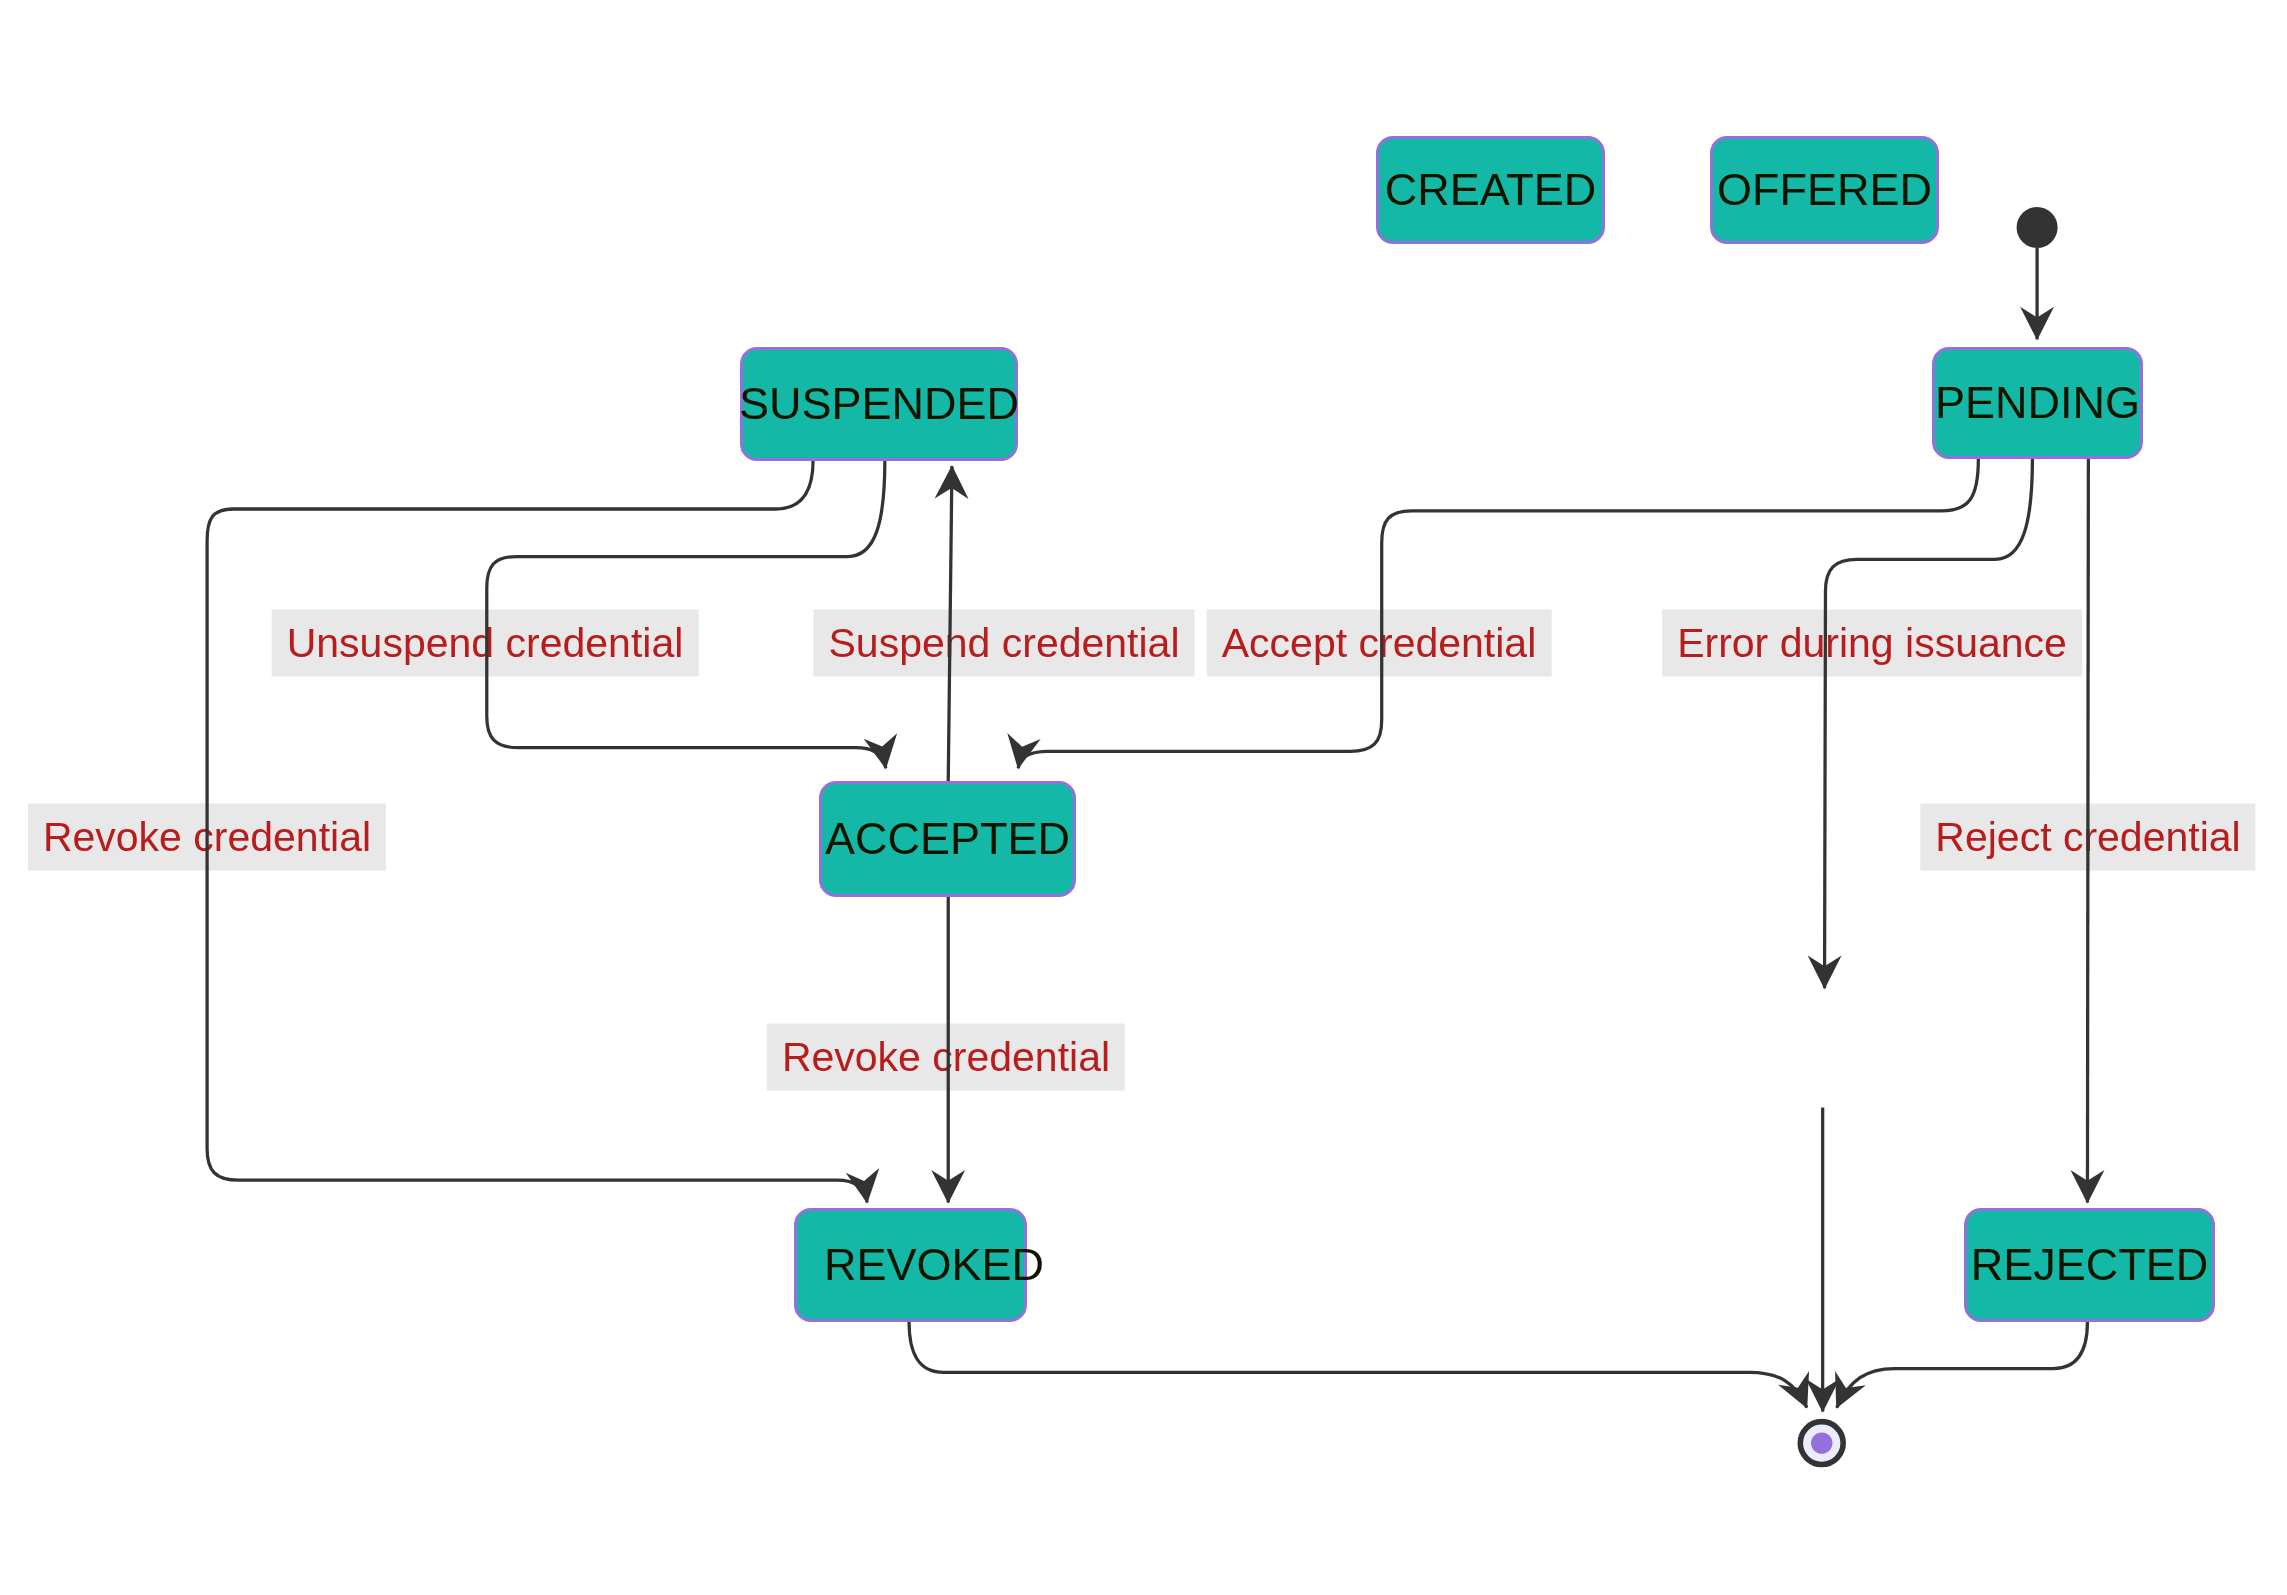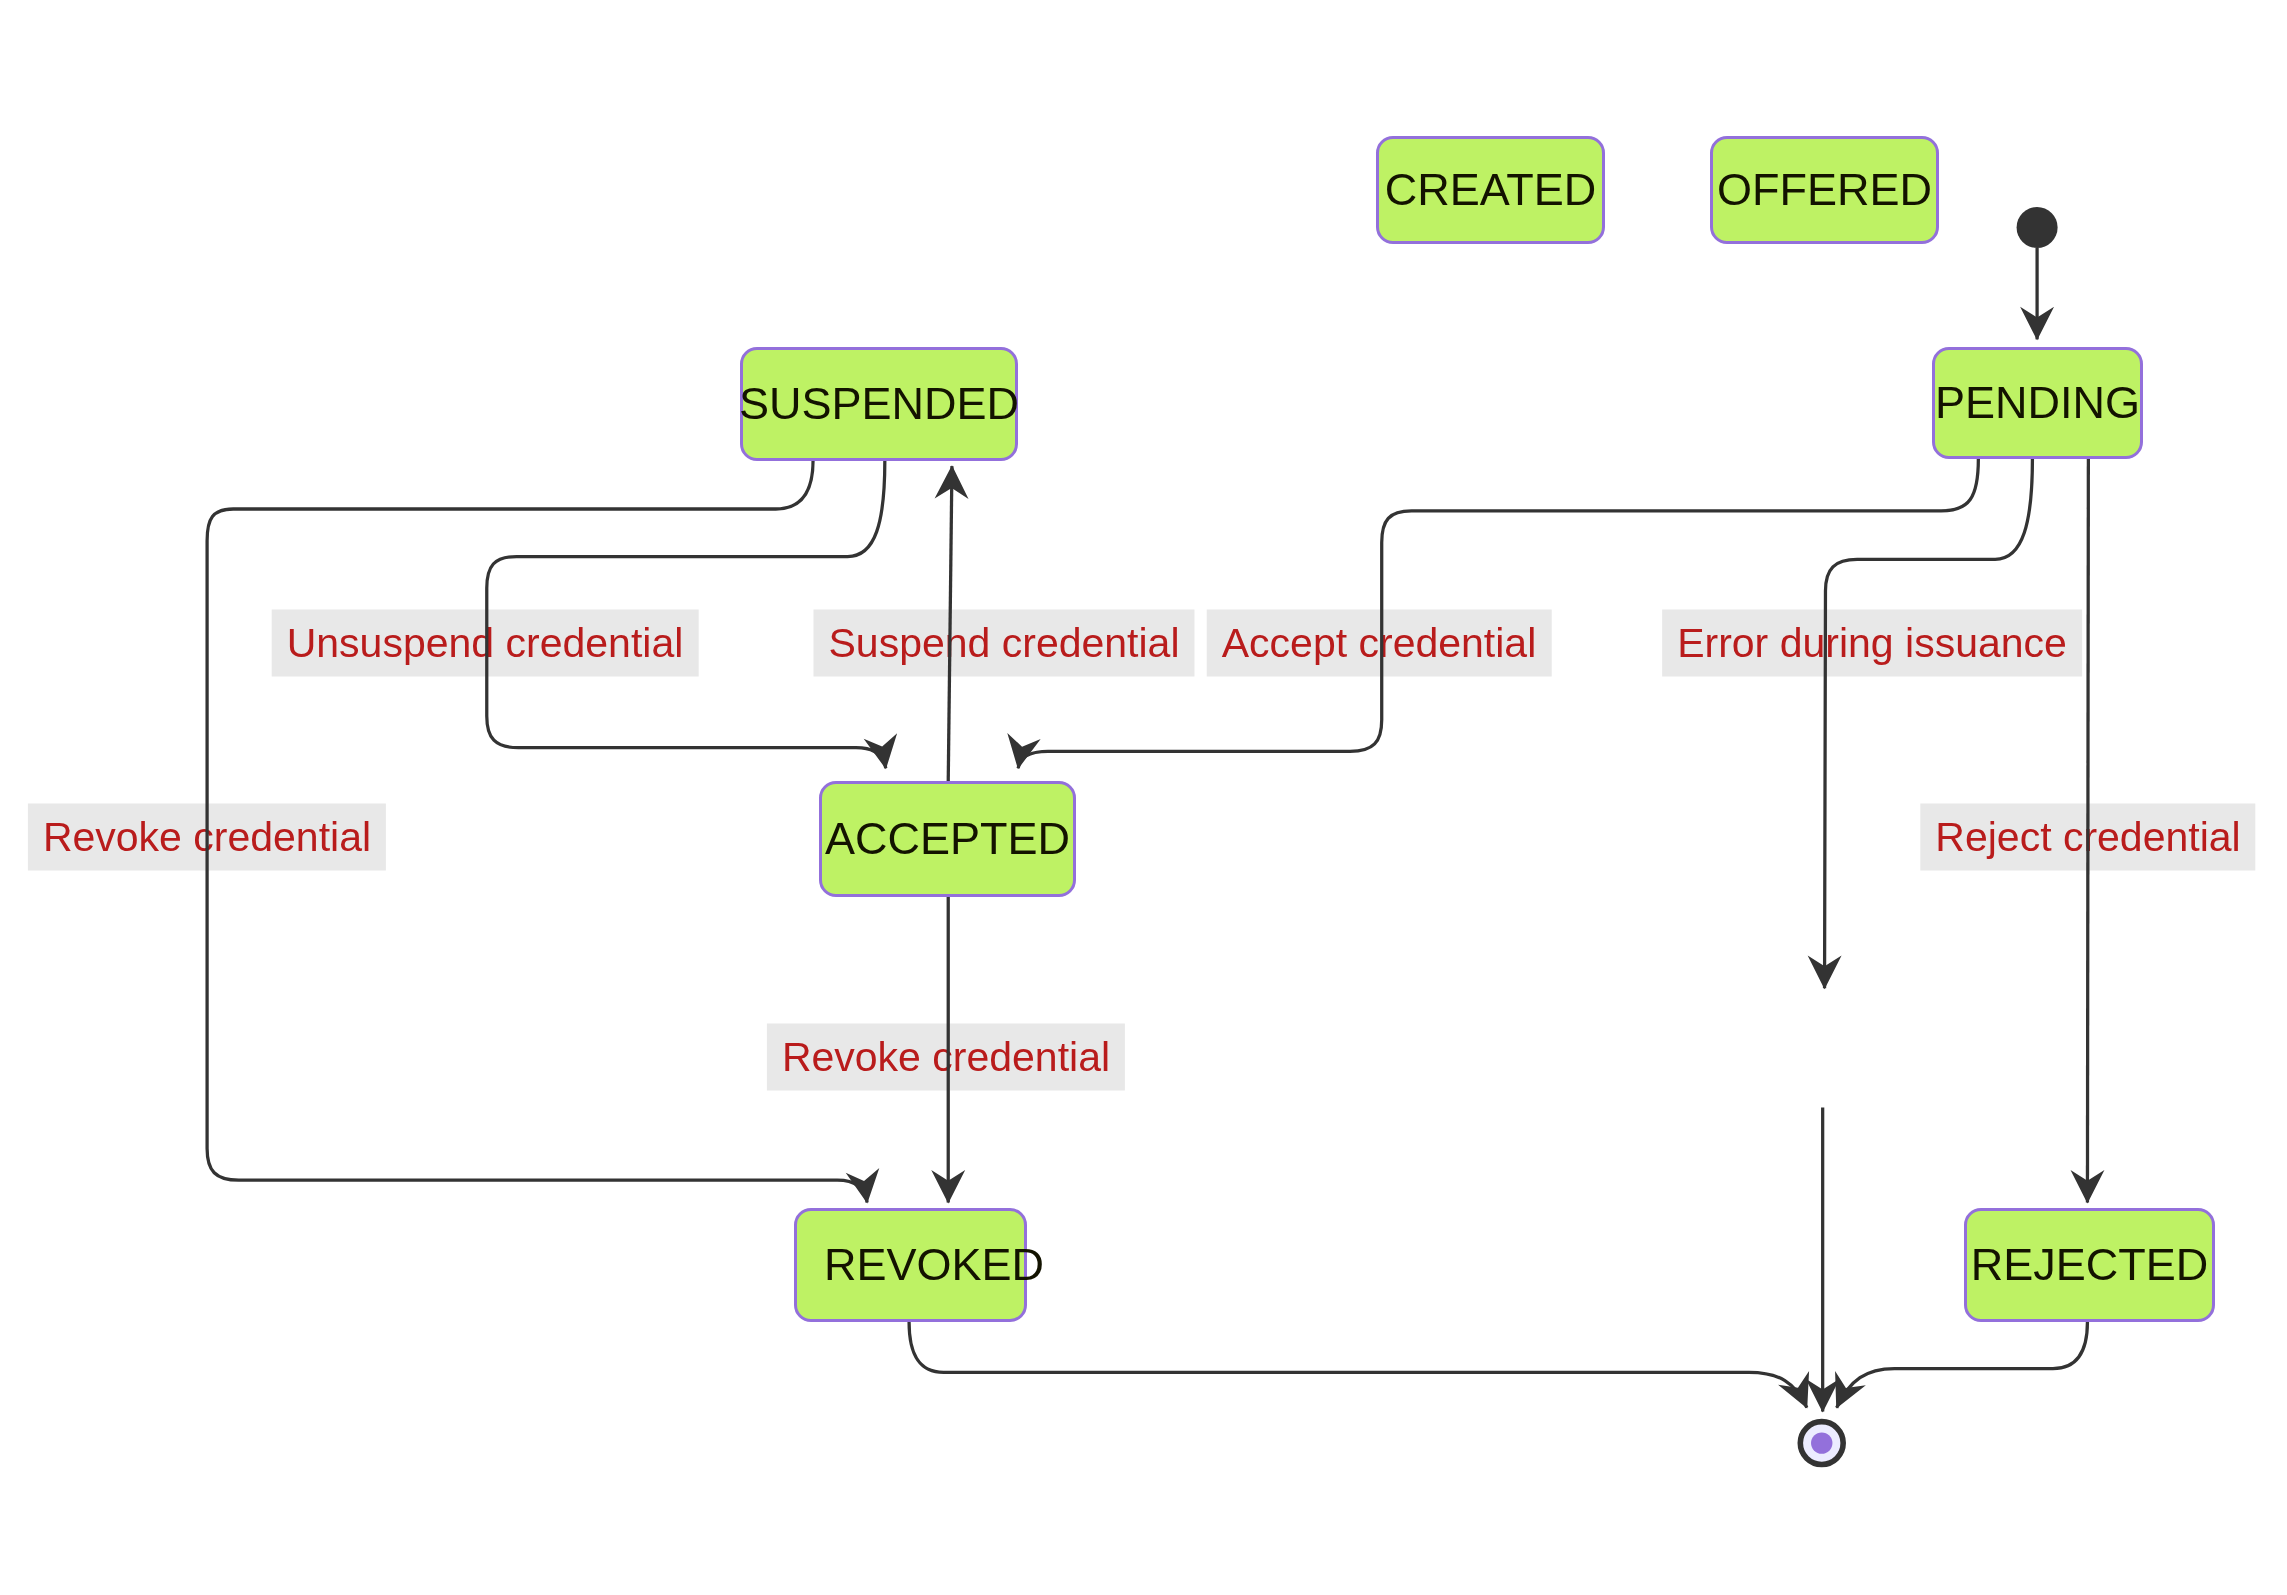--- a/index.html
+++ b/index.html
@@ -12,21 +12,21 @@
     width: 2288px;
     height: 1596px;
     background: #ffffff;
     font-family: "Liberation Sans", "DejaVu Sans", sans-serif;
     overflow: hidden;
   }
   
   .state-node {
     position: absolute;
     box-sizing: border-box;
-    background: #bef264;
+    background: #14b8a6;
     border: 3.7px solid #9370DB;
     border-radius: 17px;
     display: flex;
     align-items: center;
     justify-content: center;
     color: #131300;
     font-size: 45px;
     z-index: 3;
   }
   

